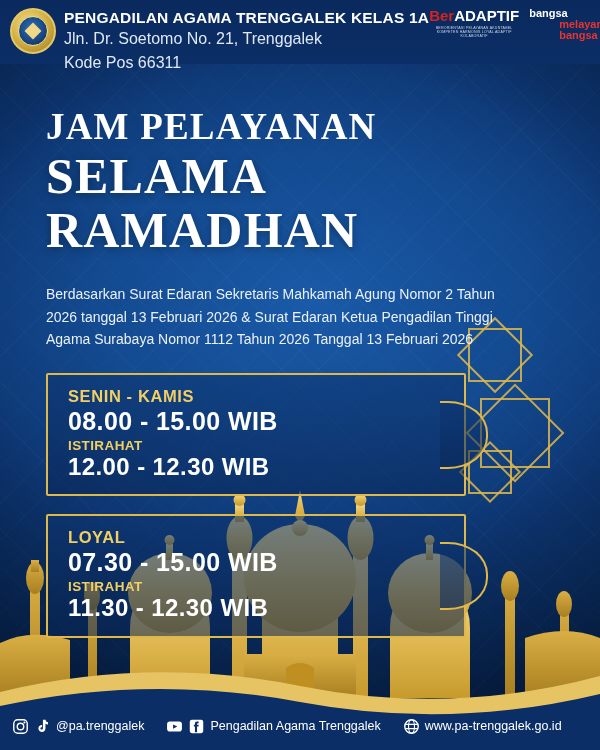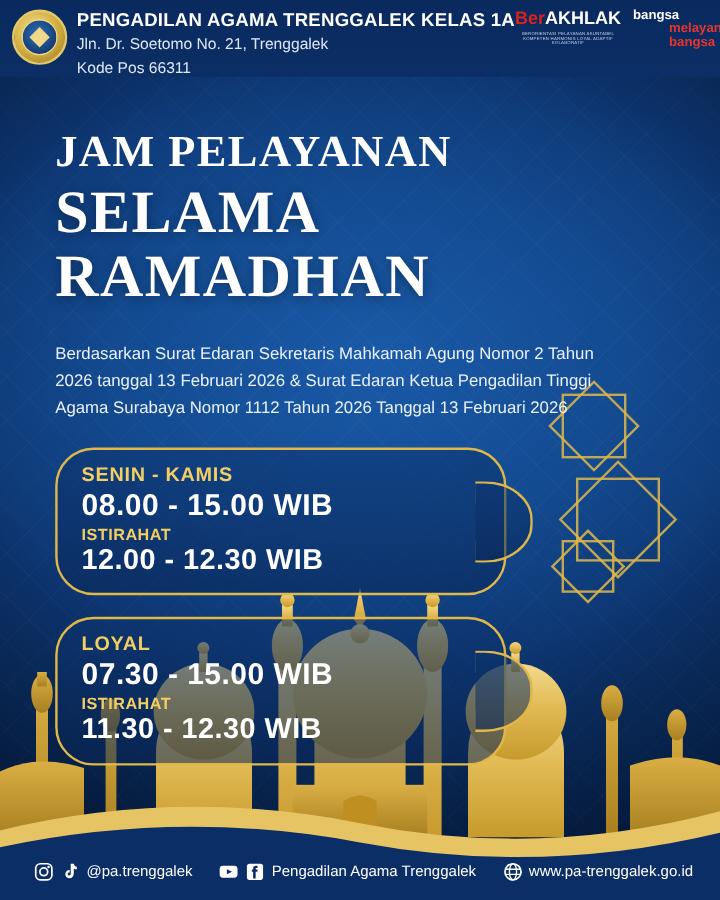--- a/index.html
+++ b/index.html
@@ -62,21 +62,21 @@
     width: 12px; height: 12px; transform: translate(-50%,-50%) rotate(45deg);
     background: #f2d988;
   }
   .head-text { margin-left: 8px; padding-top: 3px; }
   .head-title {
     color: #ffffff; font-weight: bold; font-size: 15.5px;
     letter-spacing: .2px; line-height: 1.1;
     white-space: nowrap;
   }
   .head-sub {
-    color: #dfe8f5; font-size: 13px; line-height: 1.35; margin-top: 2px;
+    color: #dfe8f5; font-size: 16px; line-height: 1.35; margin-top: 2px;
   }
   .head-right {
     margin-left: auto; display: flex; align-items: flex-start; gap: 10px; padding-top: 2px;
   }
   .berakhlak { text-align: center; }
   .berakhlak-word {
     font-size: 15px; font-weight: bold; line-height: 1;
   }
   .berakhlak-word .ber { color: #d6231f; }
   .berakhlak-word .akhlak { color: #ffffff; }
@@ -109,23 +109,23 @@
   }
   .desc {
     margin-top: 26px;
     color: #eaf1fb; font-size: 14px; line-height: 1.62; max-width: 470px;
   }
 
   
   .cards { margin-top: 22px; position: relative; }
   .card {
     position: relative;
-    width: 376px;
+    width: 420px;
     border: 2px solid #e0b84a;
-    border-radius: 32px;
+    border-radius: 2px;
     padding: 12px 20px 14px 20px;
     background: linear-gradient(180deg, rgba(13,53,112,.55) 0%, rgba(9,38,86,.55) 100%);
   }
   .card + .card { margin-top: 18px; }
   .card::after {
     
     content: "";
     position: absolute; right: -24px; top: 50%;
     width: 46px; height: 64px; transform: translateY(-50%);
     border: 2px solid #e0b84a; border-left: none;
@@ -161,21 +161,21 @@
   .star-c { width: 44px; height: 44px; left: 468px; top: 450px; }
 
   
   .mosque { position: absolute; left: 0; right: 0; bottom: 52px; height: 230px; z-index: 3; }
 
   
   .footer-wave {
     position: absolute; left: 0; right: 0; bottom: 0; height: 110px; z-index: 7;
   }
   .footer {
-    position: absolute; left: 16px; right: 0; bottom: 0; height: 48px; z-index: 8;
+    position: absolute; left: 0; right: 0; bottom: 0; height: 48px; z-index: 8;
     display: flex; align-items: center; gap: 6px;
     padding: 0 12px;
     color: #ffffff; font-size: 12.5px;
   }
   .f-ico {
     width: 17px; height: 17px; flex: 0 0 17px;
     display: inline-flex; align-items: center; justify-content: center;
     color: #0b2e66;
   }
   .f-ico svg { width: 17px; height: 17px; display: block; }
@@ -197,21 +197,21 @@
       <div class="logo-inner"></div>
     </div>
     <div class="head-text">
       <div class="head-title">PENGADILAN AGAMA TRENGGALEK KELAS 1A</div>
       <div class="head-sub">Jln. Dr. Soetomo No. 21, Trenggalek</div>
       <div class="head-sub">Kode Pos 66311</div>
     </div>
     <div class="head-right">
       <div class="berakhlak">
         <div class="berakhlak-word">
-          <span class="ber">Ber</span><span class="akhlak">AKHLAK</span>
+          <span class="ber">Ber</span><span class="akhlak">ADAPTIF</span>
         </div>
         <div class="berakhlak-tag">BERORIENTASI PELAYANAN  AKUNTABEL  KOMPETEN  HARMONIS  LOYAL  ADAPTIF  KOLABORATIF</div>
       </div>
       <div class="bangga">
         <div>bangsa</div>
         <div class="red">melayani</div>
         <div class="red">bangsa</div>
       </div>
     </div>
   </div>

